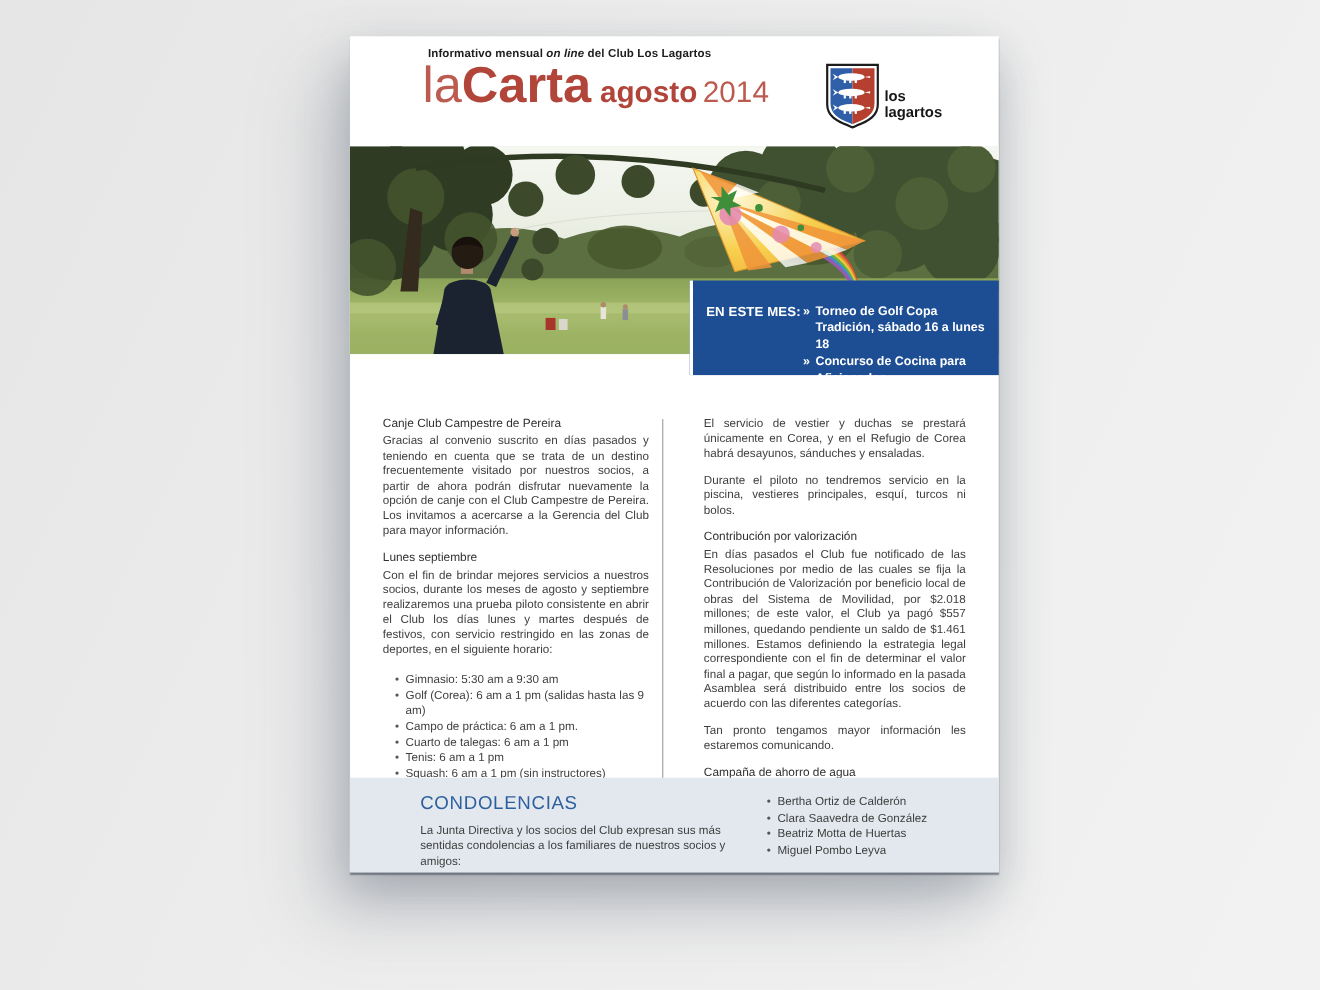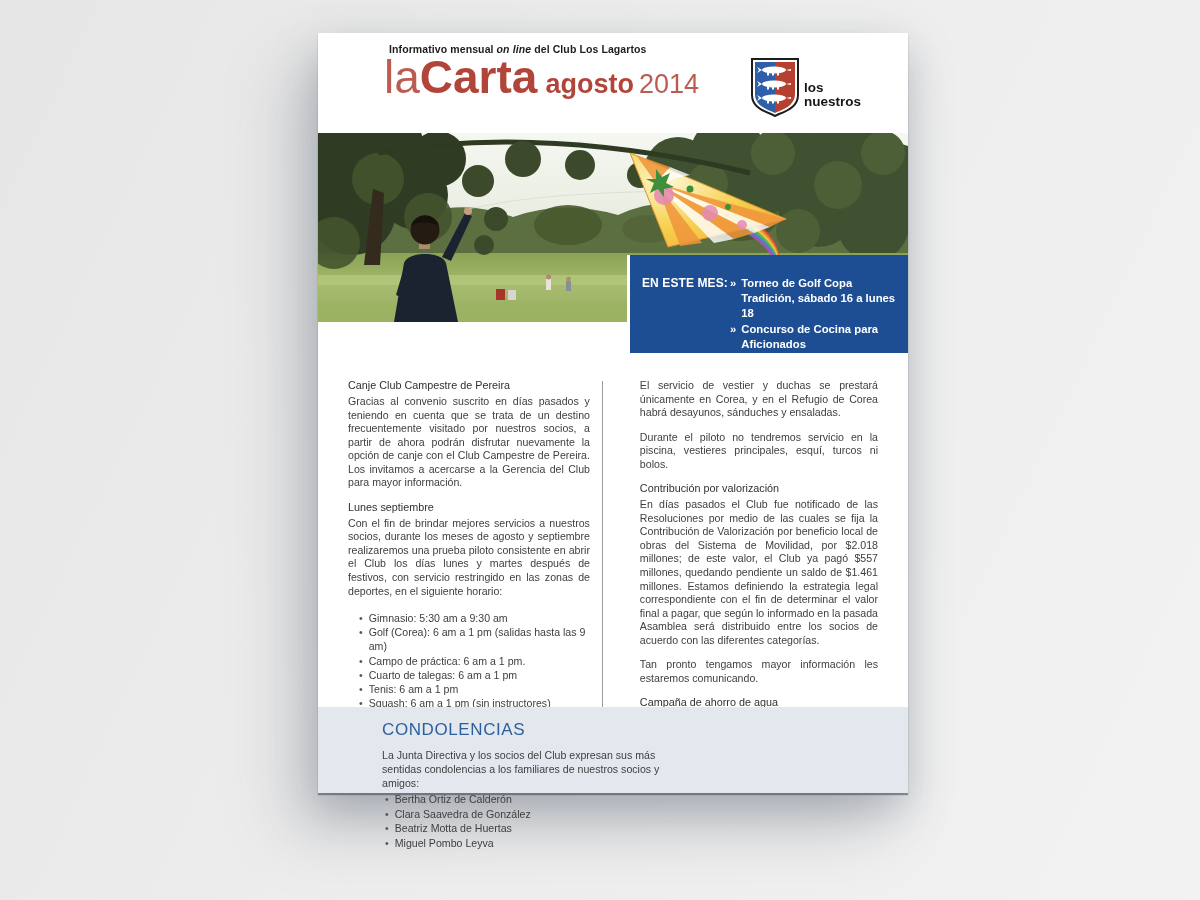--- a/index.html
+++ b/index.html
@@ -30,21 +30,21 @@
   .t-year{font-size:27px; color:var(--accent-red-light); font-weight:normal; margin-left:5px;}
   .logo{position:absolute; left:432px; top:24px; display:flex; align-items:flex-end;}
   .logo svg{display:block;}
   .logo-text{margin-left:4px; margin-bottom:8px; font-size:13.5px; font-weight:bold; color:#161616; line-height:1.05;}
   .logo-text span{display:block;}
   
   .photo{position:absolute; left:0; top:100px; width:590px; height:189px; overflow:hidden; background:#e9eee2;}
   .photo svg{display:block;}
   
   .highlights{
-    position:absolute; left:309px; top:222px; width:281px; height:98px;
+    position:absolute; left:309px; top:222px; width:281px; height:86px;
     background:var(--box-blue); border-left:3px solid #ffffff;
     color:#fff; display:flex; padding:21px 8px 18px 12px;
   }
   .hl-label{font-size:12px; font-weight:bold; width:88px; flex:none; letter-spacing:.1px;}
   .hl-items{flex:1;}
   .hl-item{display:flex; font-size:11.3px; font-weight:bold; line-height:1.33; margin-bottom:1px;}
   .chev{margin-right:5px; flex:none;}
   
   .main-heading{
     position:absolute; left:52px; top:305px;
@@ -57,21 +57,21 @@
   .divider{width:1px; background:#9c9c9c; margin:2px 9px 4px 12px;}
   .col p{font-size:10.6px; line-height:1.28; text-align:justify; margin:0 0 11px;}
   .col p:last-child{margin-bottom:0;}
   .col h3{font-size:10.8px; font-weight:normal; color:#303030; margin:0 0 4px;}
   .schedule{list-style:none; margin-top:13px; padding-left:11px;}
   .schedule li{display:flex; font-size:10.6px; line-height:1.34; color:var(--body-text);}
   .dot{margin-right:6px; color:#555; flex:none;}
   
   .condolencias{
     position:absolute; left:0; top:674px; width:590px; height:86px;
-    background:var(--cond-bg); display:flex; padding:13px 20px 0 64px;flex-direction:column;
+    background:var(--cond-bg); display:flex; padding:13px 20px 0 64px;
   }
   .cond-left{width:312px;}
   .cond-left h2{font-size:17px; font-weight:normal; color:var(--accent-blue); letter-spacing:.6px; margin:0 0 8px;}
   .cond-left p{font-size:10.6px; line-height:1.33; color:var(--body-text);}
   .names{list-style:none; margin-left:3px; padding-top:2px;}
   .names li{display:flex; font-size:10.6px; line-height:1.38; color:var(--body-text);}
 </style>
 </head>
 <body>
 
@@ -108,21 +108,21 @@
             <path d="M2,5 L-3,2 L-1,5 L-3,8 Z"></path>
             <path d="M26,5 L31,4 L31,6 Z"></path>
           <rect x="7" y="7.5" width="2" height="3"></rect>
             <rect x="12" y="7.5" width="2" height="3"></rect>
             <rect x="17" y="7.5" width="2" height="3"></rect>
         </g>
       </g>
     </svg>
     <div class="logo-text">
         <span>los</span>
-        <span>nuestros</span>
+        <span>lagartos</span>
       </div>
   </div>
 
   <div class="photo">
     <svg width="590" height="189" viewBox="0 0 590 189">
       <defs>
         <linearGradient id="skyG" x1="0" y1="0" x2="0" y2="1">
           <stop offset="0" stop-color="#f5f7f1"></stop>
             <stop offset="1" stop-color="#e2e8d8"></stop>
         </linearGradient>

